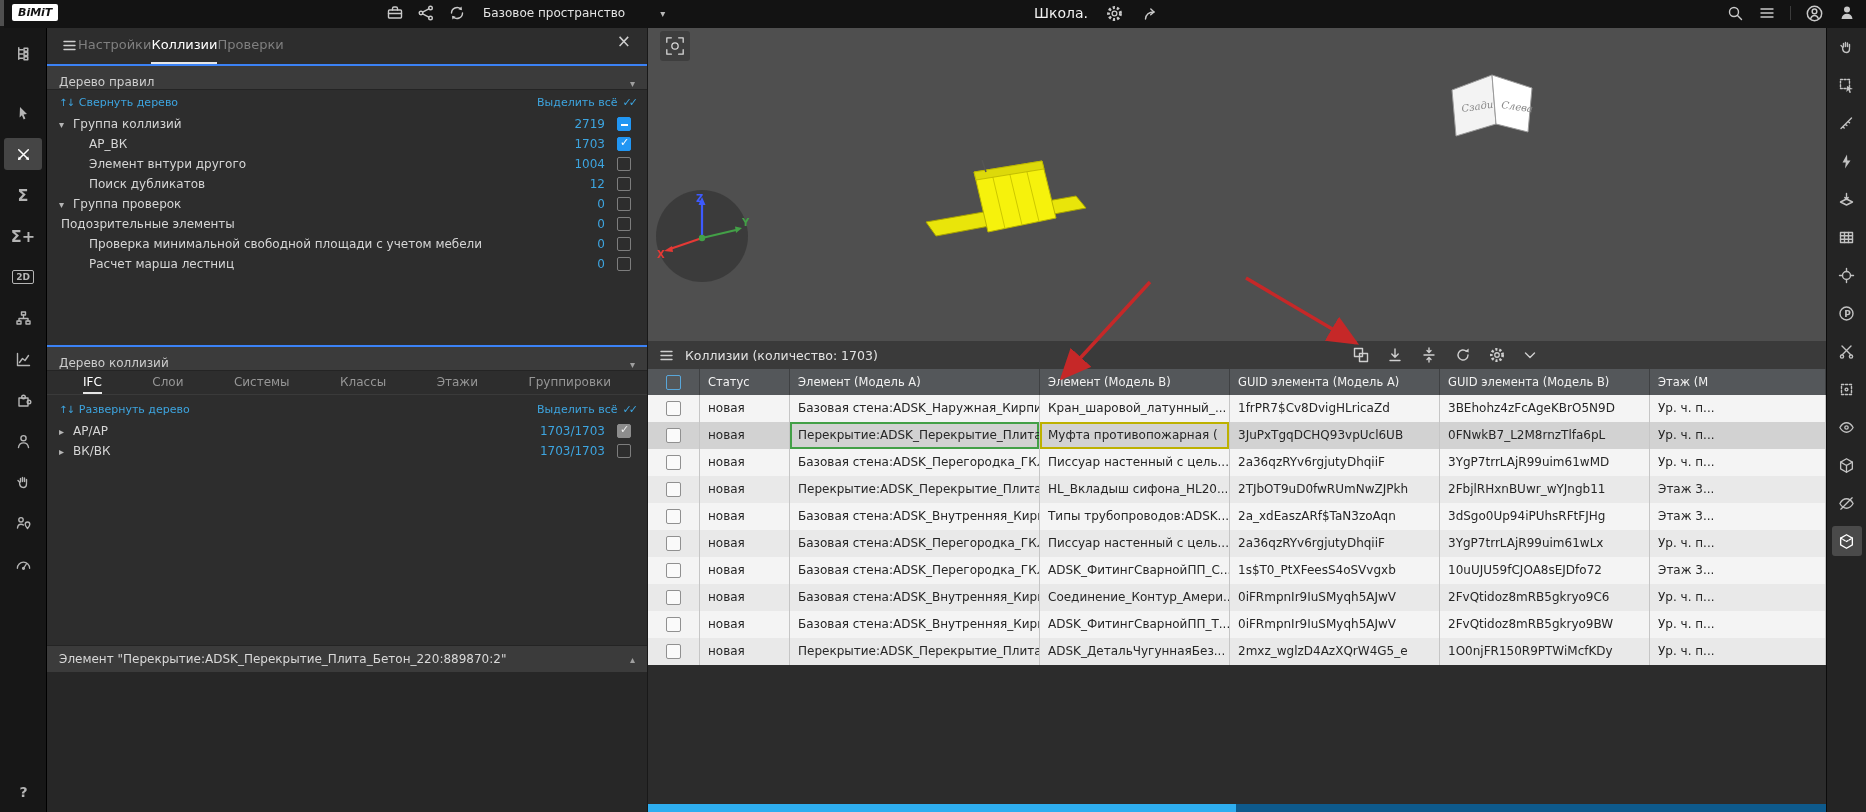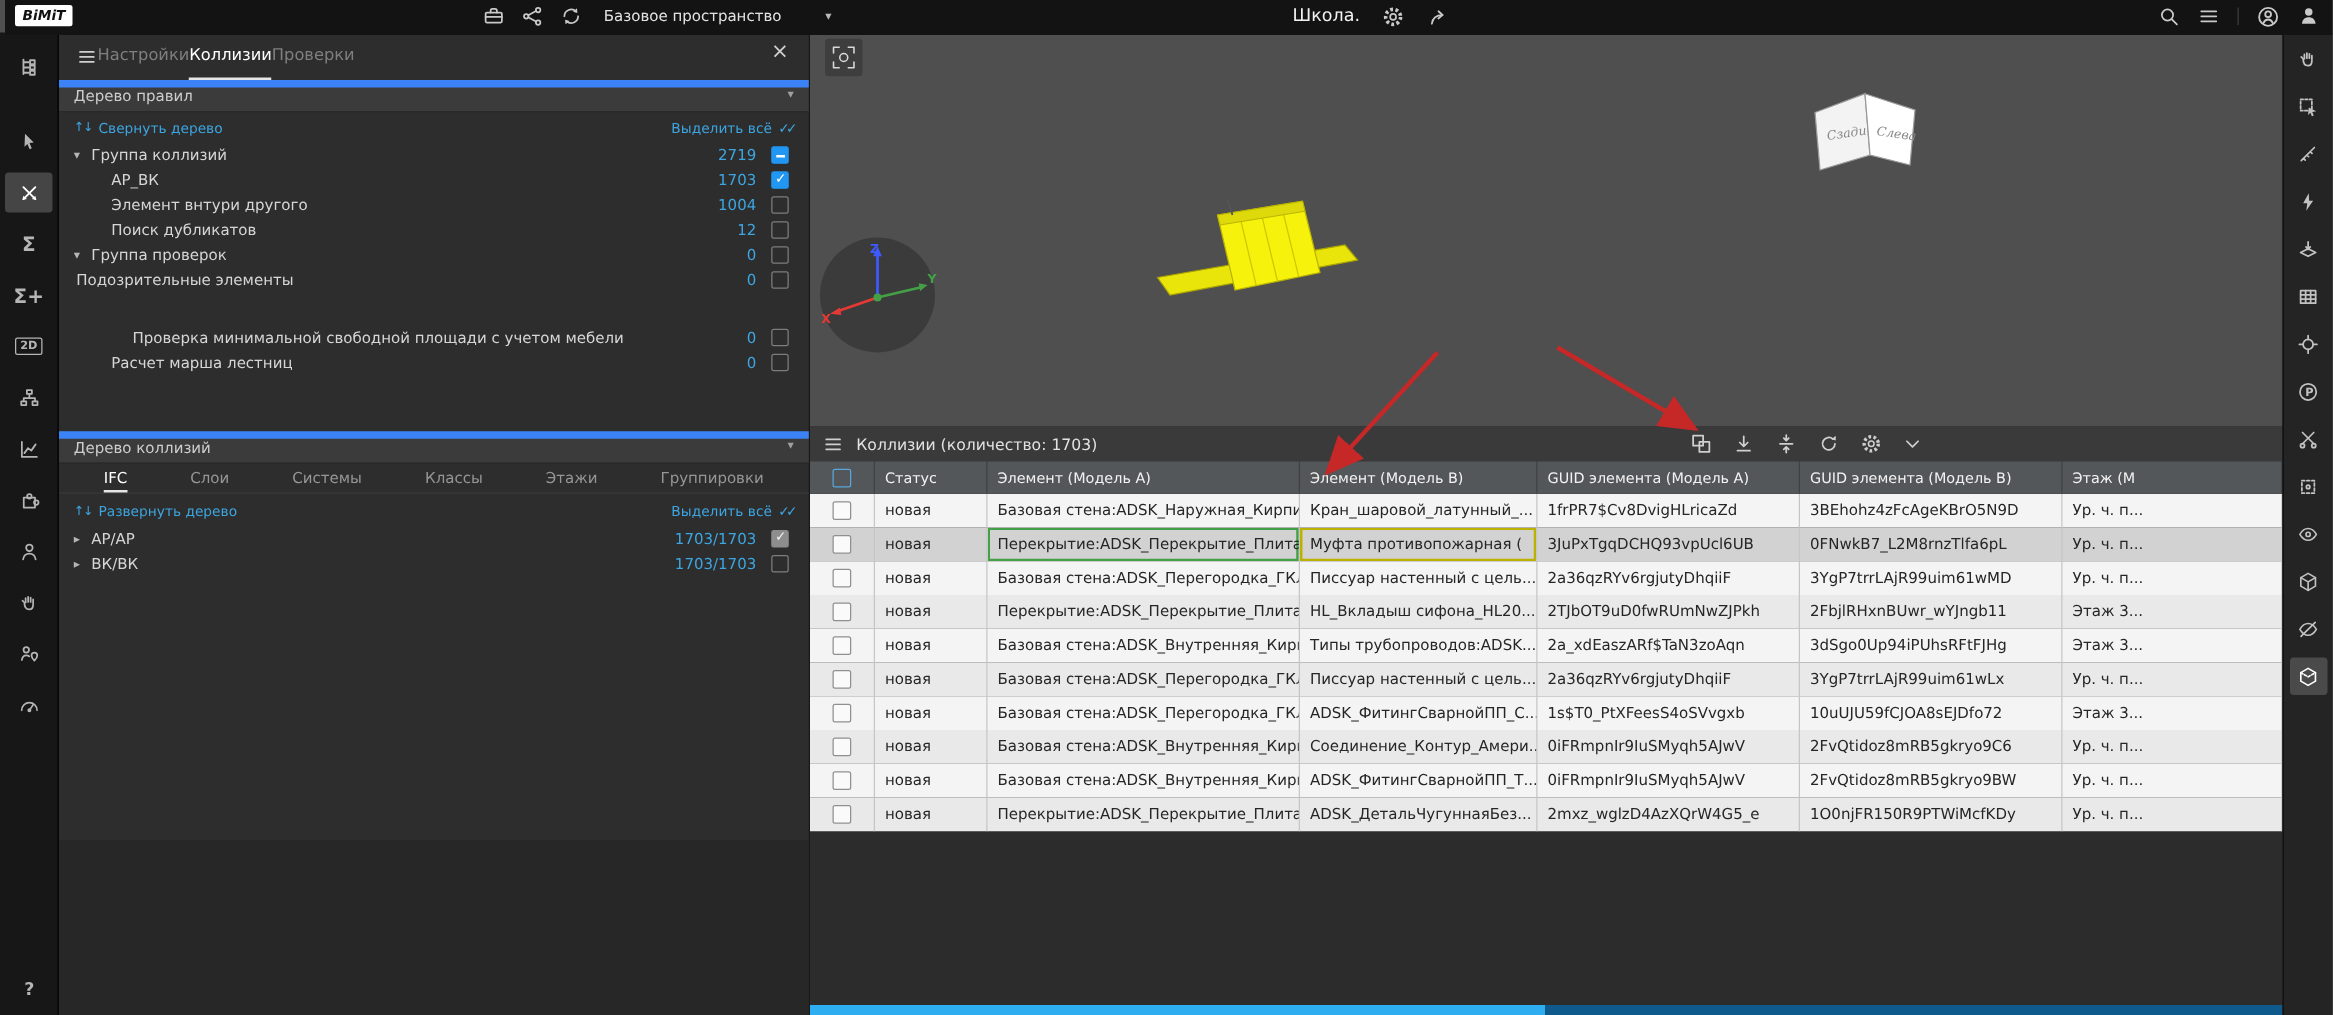--- a/index.html
+++ b/index.html
@@ -34,22 +34,22 @@
   .lhelp{position:absolute;bottom:12px;left:0;width:47px;display:flex;justify-content:center;
          color:#b5b5b5;font-size:14px;font-weight:bold;z-index:41}
 
   
   .lpanel{position:absolute;left:47px;top:26px;bottom:0;width:601px;background:#2d2d2d;z-index:30;
           border-right:1px solid #191919}
   .ptabs{position:absolute;top:0;left:0;right:0;height:38px;display:flex;align-items:center;padding:0 14px;}
   .ptab{font-size:13px;color:#7f7f7f;height:100%;display:flex;align-items:center;border-bottom:2px solid transparent}
   .ptab.active{color:#fff;border-bottom-color:#e6e6e6}
   .pclose{position:absolute;right:16px;top:7px;font-size:17px;color:#cfcfcf;line-height:1}
-  .sec-head{position:absolute;left:0;right:0;height:26px;background:#3b3b3b;display:flex;align-items:flex-start;
-            padding:0 12px;font-size:12px;color:#cdcdcd;border-top:6px solid #3b82f6;border-bottom:1px solid #242424}
+  .sec-head{position:absolute;left:0;right:0;height:26px;background:#3b3b3b;display:flex;align-items:flex-end;
+            padding:0 12px;font-size:12px;color:#cdcdcd;border-top:2px solid #3b82f6;border-bottom:1px solid #242424}
   .sh-caret{margin-left:auto;color:#9f9f9f;font-size:10px}
   .links{position:absolute;left:0;right:0;height:24px;display:flex;align-items:center;justify-content:space-between;
          padding:0 12px;font-size:11px;color:#3da5e0}
   .linkl{display:flex;gap:5px;align-items:center}
   .updn{font-size:10px;letter-spacing:-1px}
   .dblcheck{letter-spacing:-3px;font-size:11px}
   .tree{position:absolute;left:0;right:0}
   .trow{height:20px;display:flex;align-items:center;padding-right:16px;font-size:12px;color:#d6d6d6}
   .tcaret{width:14px;font-size:10px;color:#b5b5b5;flex:none}
   .tlabel{overflow:hidden;white-space:nowrap}
@@ -360,21 +360,21 @@
           <span class="tlabel">Группа проверок</span>
           <span class="tcount">0</span>
           <span class="cb unchecked"></span>
         </div>
         <div class="trow" style="">
           <span class="tcaret"></span>
           <span class="tlabel">Подозрительные элементы</span>
           <span class="tcount">0</span>
           <span class="cb unchecked"></span>
         </div>
-        <div class="trow" style="padding-left: 45px; margin-top: 26px;">
+        <div class="trow" style="padding-left: 28px;">
           <span class="tcaret"></span>
           <span class="tlabel">Проверка минимальной свободной площади с учетом мебели</span>
           <span class="tcount">0</span>
           <span class="cb unchecked"></span>
         </div>
         <div class="trow" style="padding-left: 28px;">
           <span class="tcaret"></span>
           <span class="tlabel">Расчет марша лестниц</span>
           <span class="tcount">0</span>
           <span class="cb unchecked"></span>
@@ -411,20 +411,24 @@
           <span class="cb checked-gray"></span>
         </div>
         <div class="trow" style="padding-left: 12px;">
           <span class="tcaret">▸</span>
           <span class="tlabel">ВК/ВК</span>
           <span class="tcount">1703/1703</span>
           <span class="cb unchecked"></span>
         </div>
       </div>
 
+    <div class="elem-bar">
+      <span>Элемент "Перекрытие:ADSK_Перекрытие_Плита_Бетон_220:889870:2"</span>
+      <span class="sh-caret">▴</span>
+    </div>
     <div class="panel-foot"></div>
   </div>
 
   <div class="viewport">
     <div class="focus-btn">
       <svg width="20" height="20" viewBox="0 0 22 22">
           <g class="st">
             <path d="M2 7V2h5M15 2h5v5M20 15v5h-5M7 20H2v-5"></path>
             <circle cx="11" cy="11" r="3.5"></circle>
           </g>

